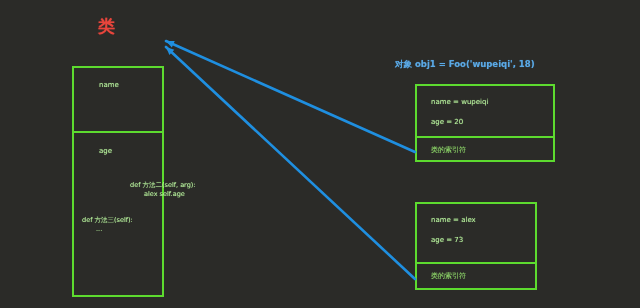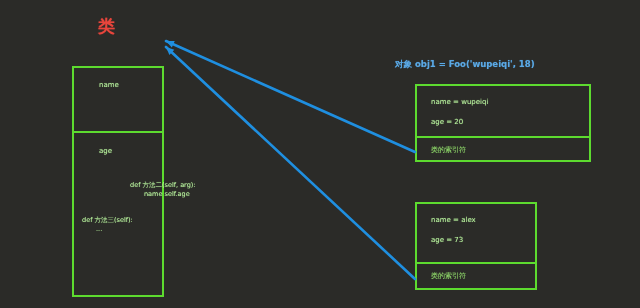--- a/index.html
+++ b/index.html
@@ -104,21 +104,21 @@
     text-shadow: 0 0 1px rgba(90,169,230,0.55);
     text-align: center;
   }
   #obj1-caption { left: 395px; top: 59px; }
   #obj2-caption { left: 395px; top: 177px; }
 
   
   #obj1-box {
     left: 415px;
     top: 84px;
-    width: 176px;
+    width: 140px;
     height: 78px;
   }
   #obj1-box .divider { top: 50px; }
   #obj2-box {
     left: 415px;
     top: 202px;
     width: 122px;
     height: 88px;
   }
   #obj2-box .divider { top: 58px; }
@@ -155,21 +155,21 @@
 
   <div class="gbox" id="class-box">
     <div class="divider"></div>
 
     <div class="attr-line" id="class-attr-name">name</div>
     <div class="attr-line" id="class-attr-age">age</div>
 
 
     <div class="method-block" id="method-2">
       <span class="sig">def 方法二(self, arg):</span>
-      <span class="body">name self.age</span>
+      <span class="body">alex self.age</span>
     </div>
 
     <div class="method-block" id="method-3">
       <span class="sig">def 方法三(self):</span>
       <span class="body">...</span>
     </div>
   </div>
 
   <div class="obj-caption" id="obj1-caption">对象 obj1 = Foo('wupeiqi', 18)</div>
 

